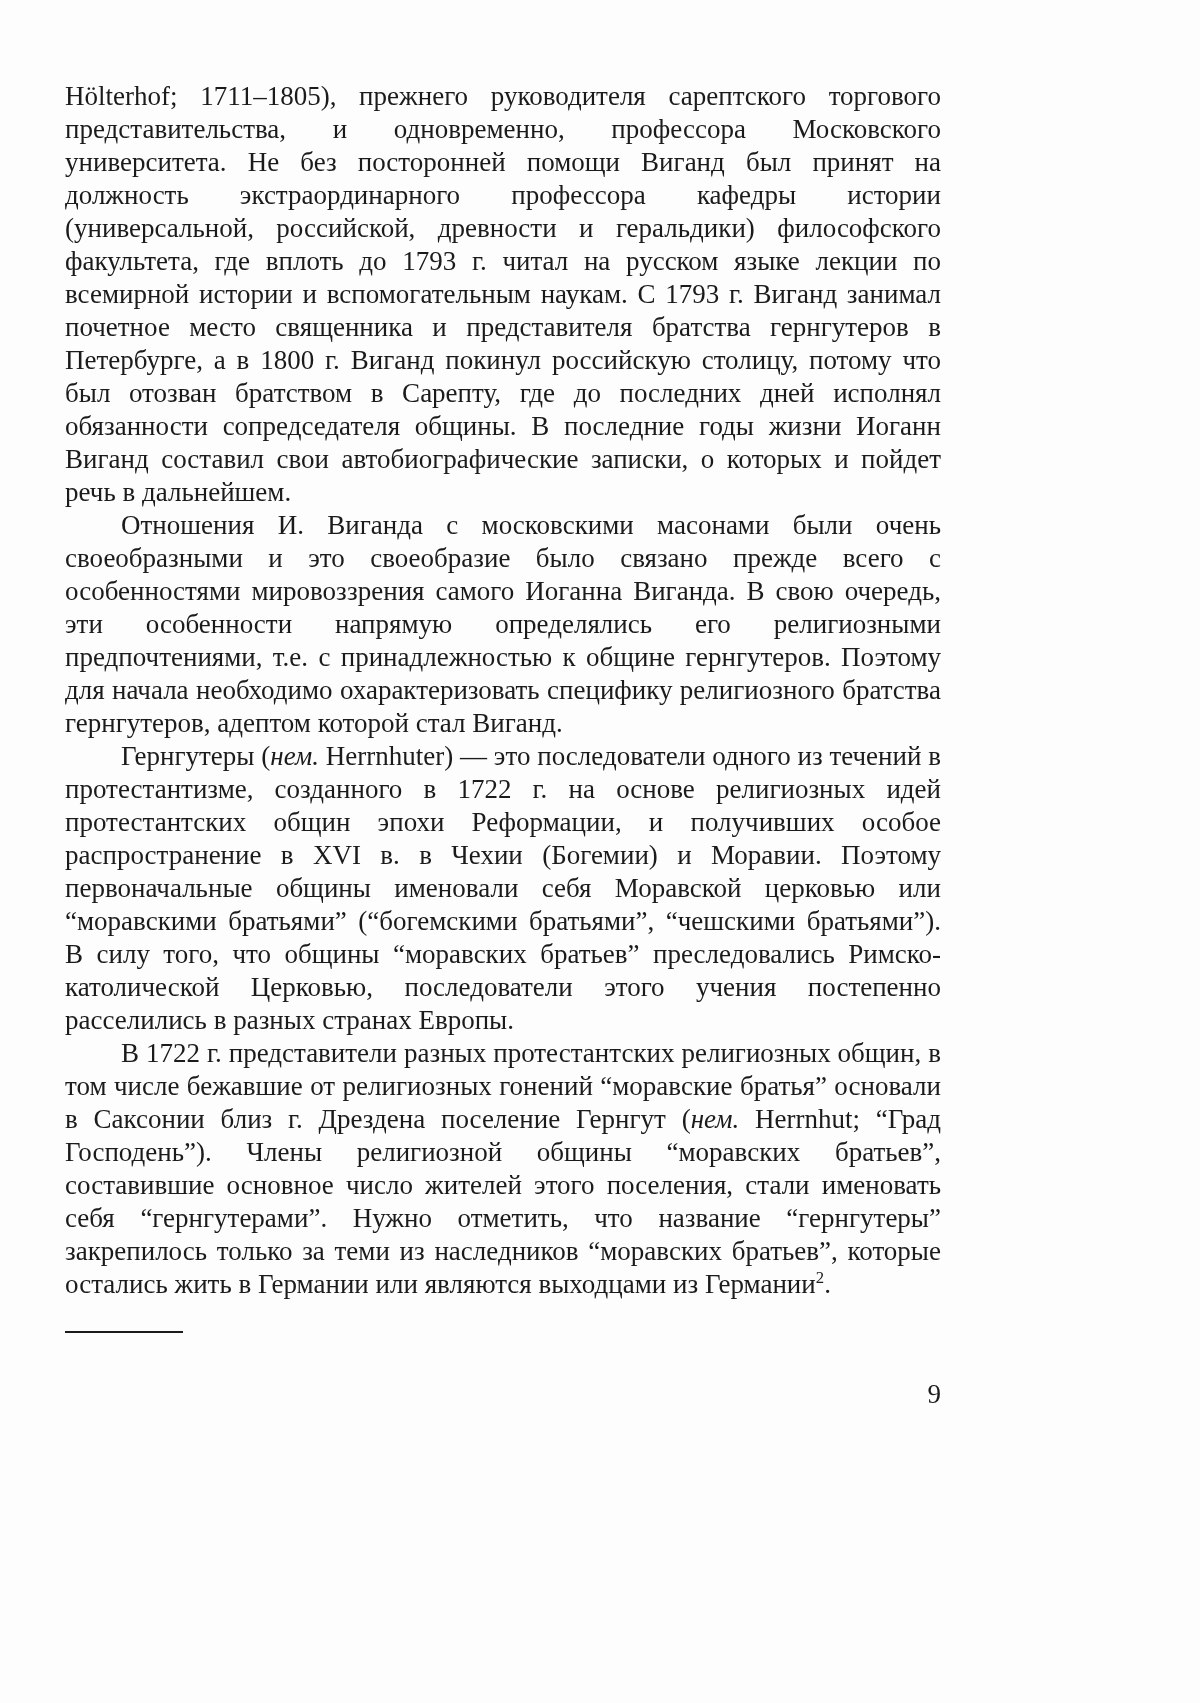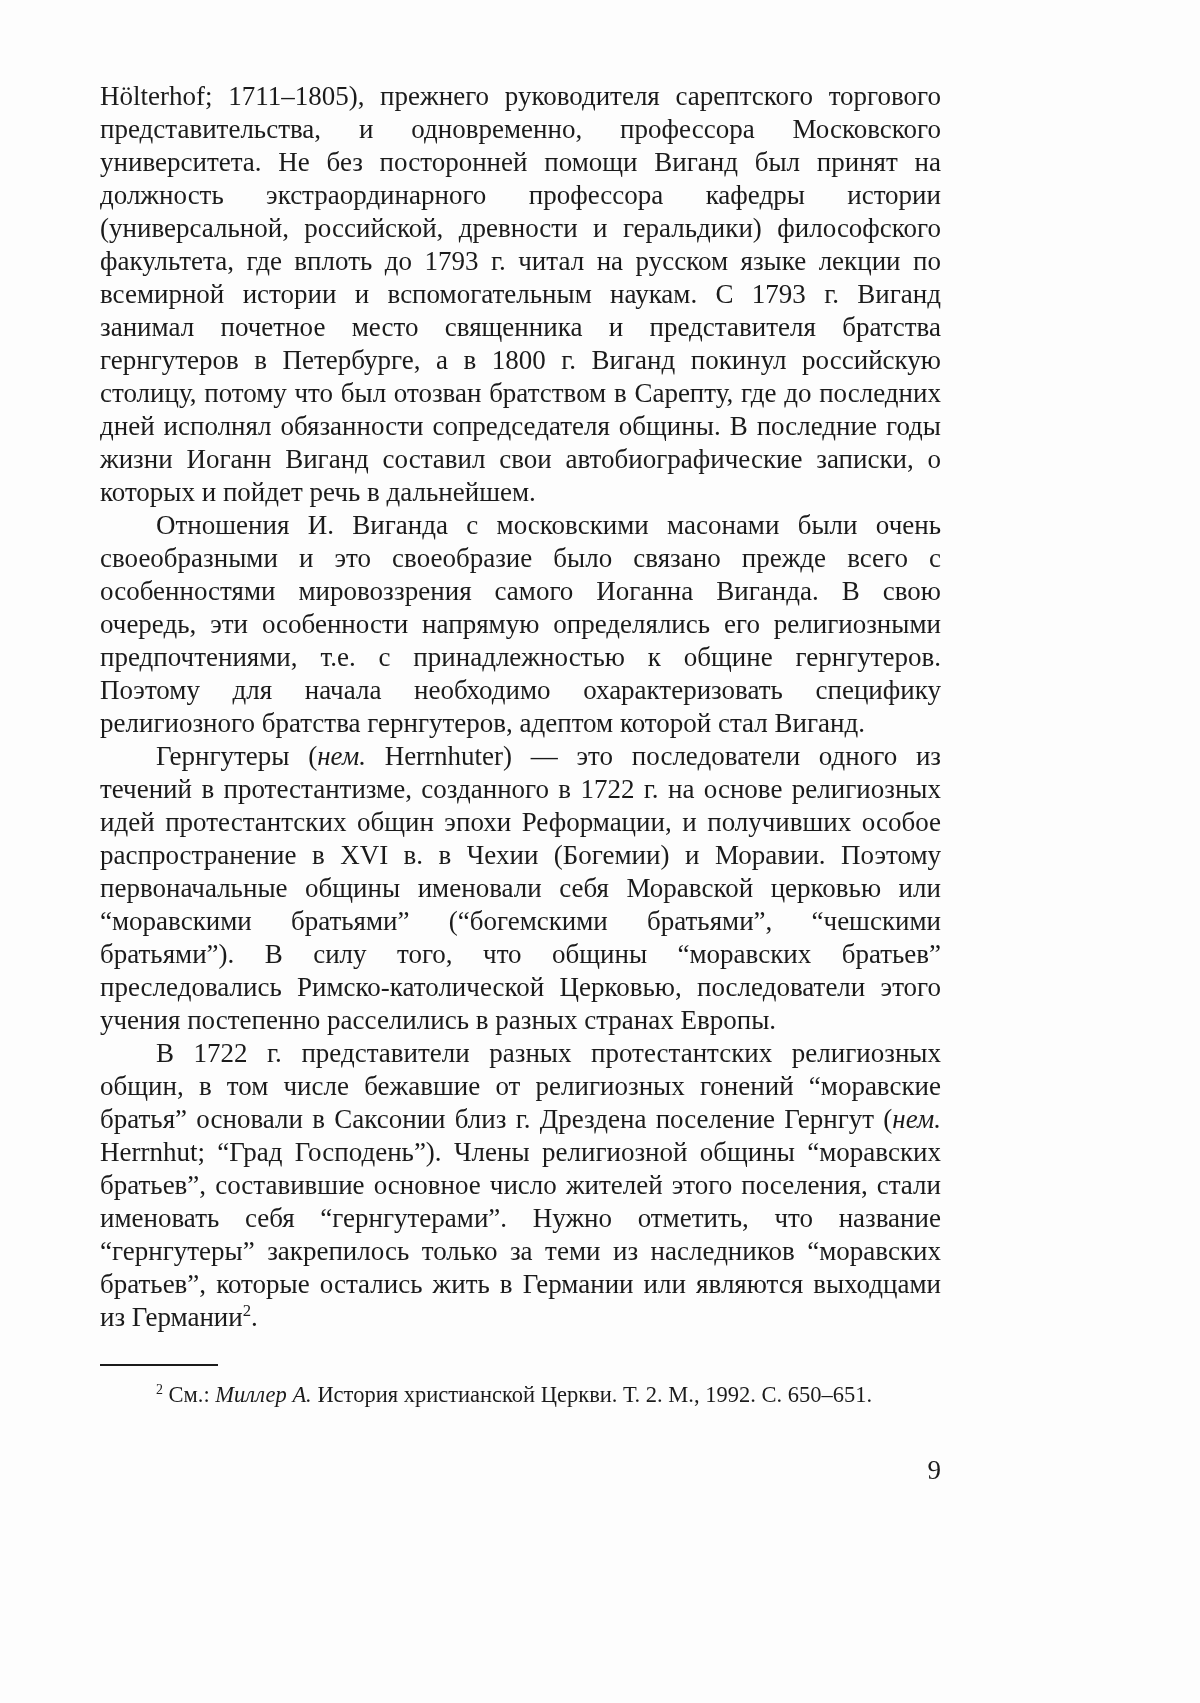--- a/index.html
+++ b/index.html
@@ -8,21 +8,21 @@
     width: 1200px;
     height: 1703px;
     background: #fdfdfd;
     color: #1b1b1b;
     font-family: "Liberation Serif", "DejaVu Serif", serif;
     overflow: hidden;
   }
   .page {
     width: 1076px;
     height: 1703px;
-    padding: 80px 135px 0 100px;
+    padding: 80px 135px 0 65px;
     position: relative;
   }
   .body-text {
     font-size: 27px;
     line-height: 33px;
     text-align: justify;
     hyphens: auto;
     -webkit-hyphens: auto;
   }
   .para { margin: 0; text-indent: 56px; }
@@ -65,18 +65,17 @@
 
     <p class="para"><span>Гернгутеры (</span><em>нем.</em><span> Herrnhuter) — это последователи одного из течений в протестантизме, созданного в 1722 г. на основе религиозных идей протестантских общин эпохи Реформации, и получивших особое распространение в XVI в. в Чехии (Богемии) и Моравии. Поэтому первоначальные общины именовали себя Моравской церковью или “моравскими братьями” (“богемскими братьями”, “чешскими братьями”). В силу того, что общины “моравских братьев” преследовались Римско-католической Церковью, последователи этого учения постепенно расселились в разных странах Европы.</span></p>
 
     <p class="para"><span>В 1722 г. представители разных протестантских религиозных общин, в том числе бежавшие от религиозных гонений “моравские братья” основали в Саксонии близ г. Дрездена поселение Гернгут (</span><em>нем.</em><span> Herrnhut; “Град Господень”). Члены религиозной общины “моравских братьев”, составившие основное число жителей этого поселения, стали именовать себя “гернгутерами”. Нужно отметить, что название “гернгутеры” закрепилось только за теми из наследников “моравских братьев”, которые остались жить в Германии или являются выходцами из Германии</span><sup class="fn-ref">2</sup><span>.</span></p>
 
 
   </main>
 
   <footer class="footnote-area">
     <div class="footnote-rule"></div>
-    <p class="footnote"><sup class="fn-ref">2</sup><span> См.: </span><em>Миллер А.</em><span> История христианской Церкви. Т. 2. М., 1992. С. 650–651.</span></p>
   </footer>
 
   <div class="page-number">9</div>
 
 </div>
 
 </body></html>

